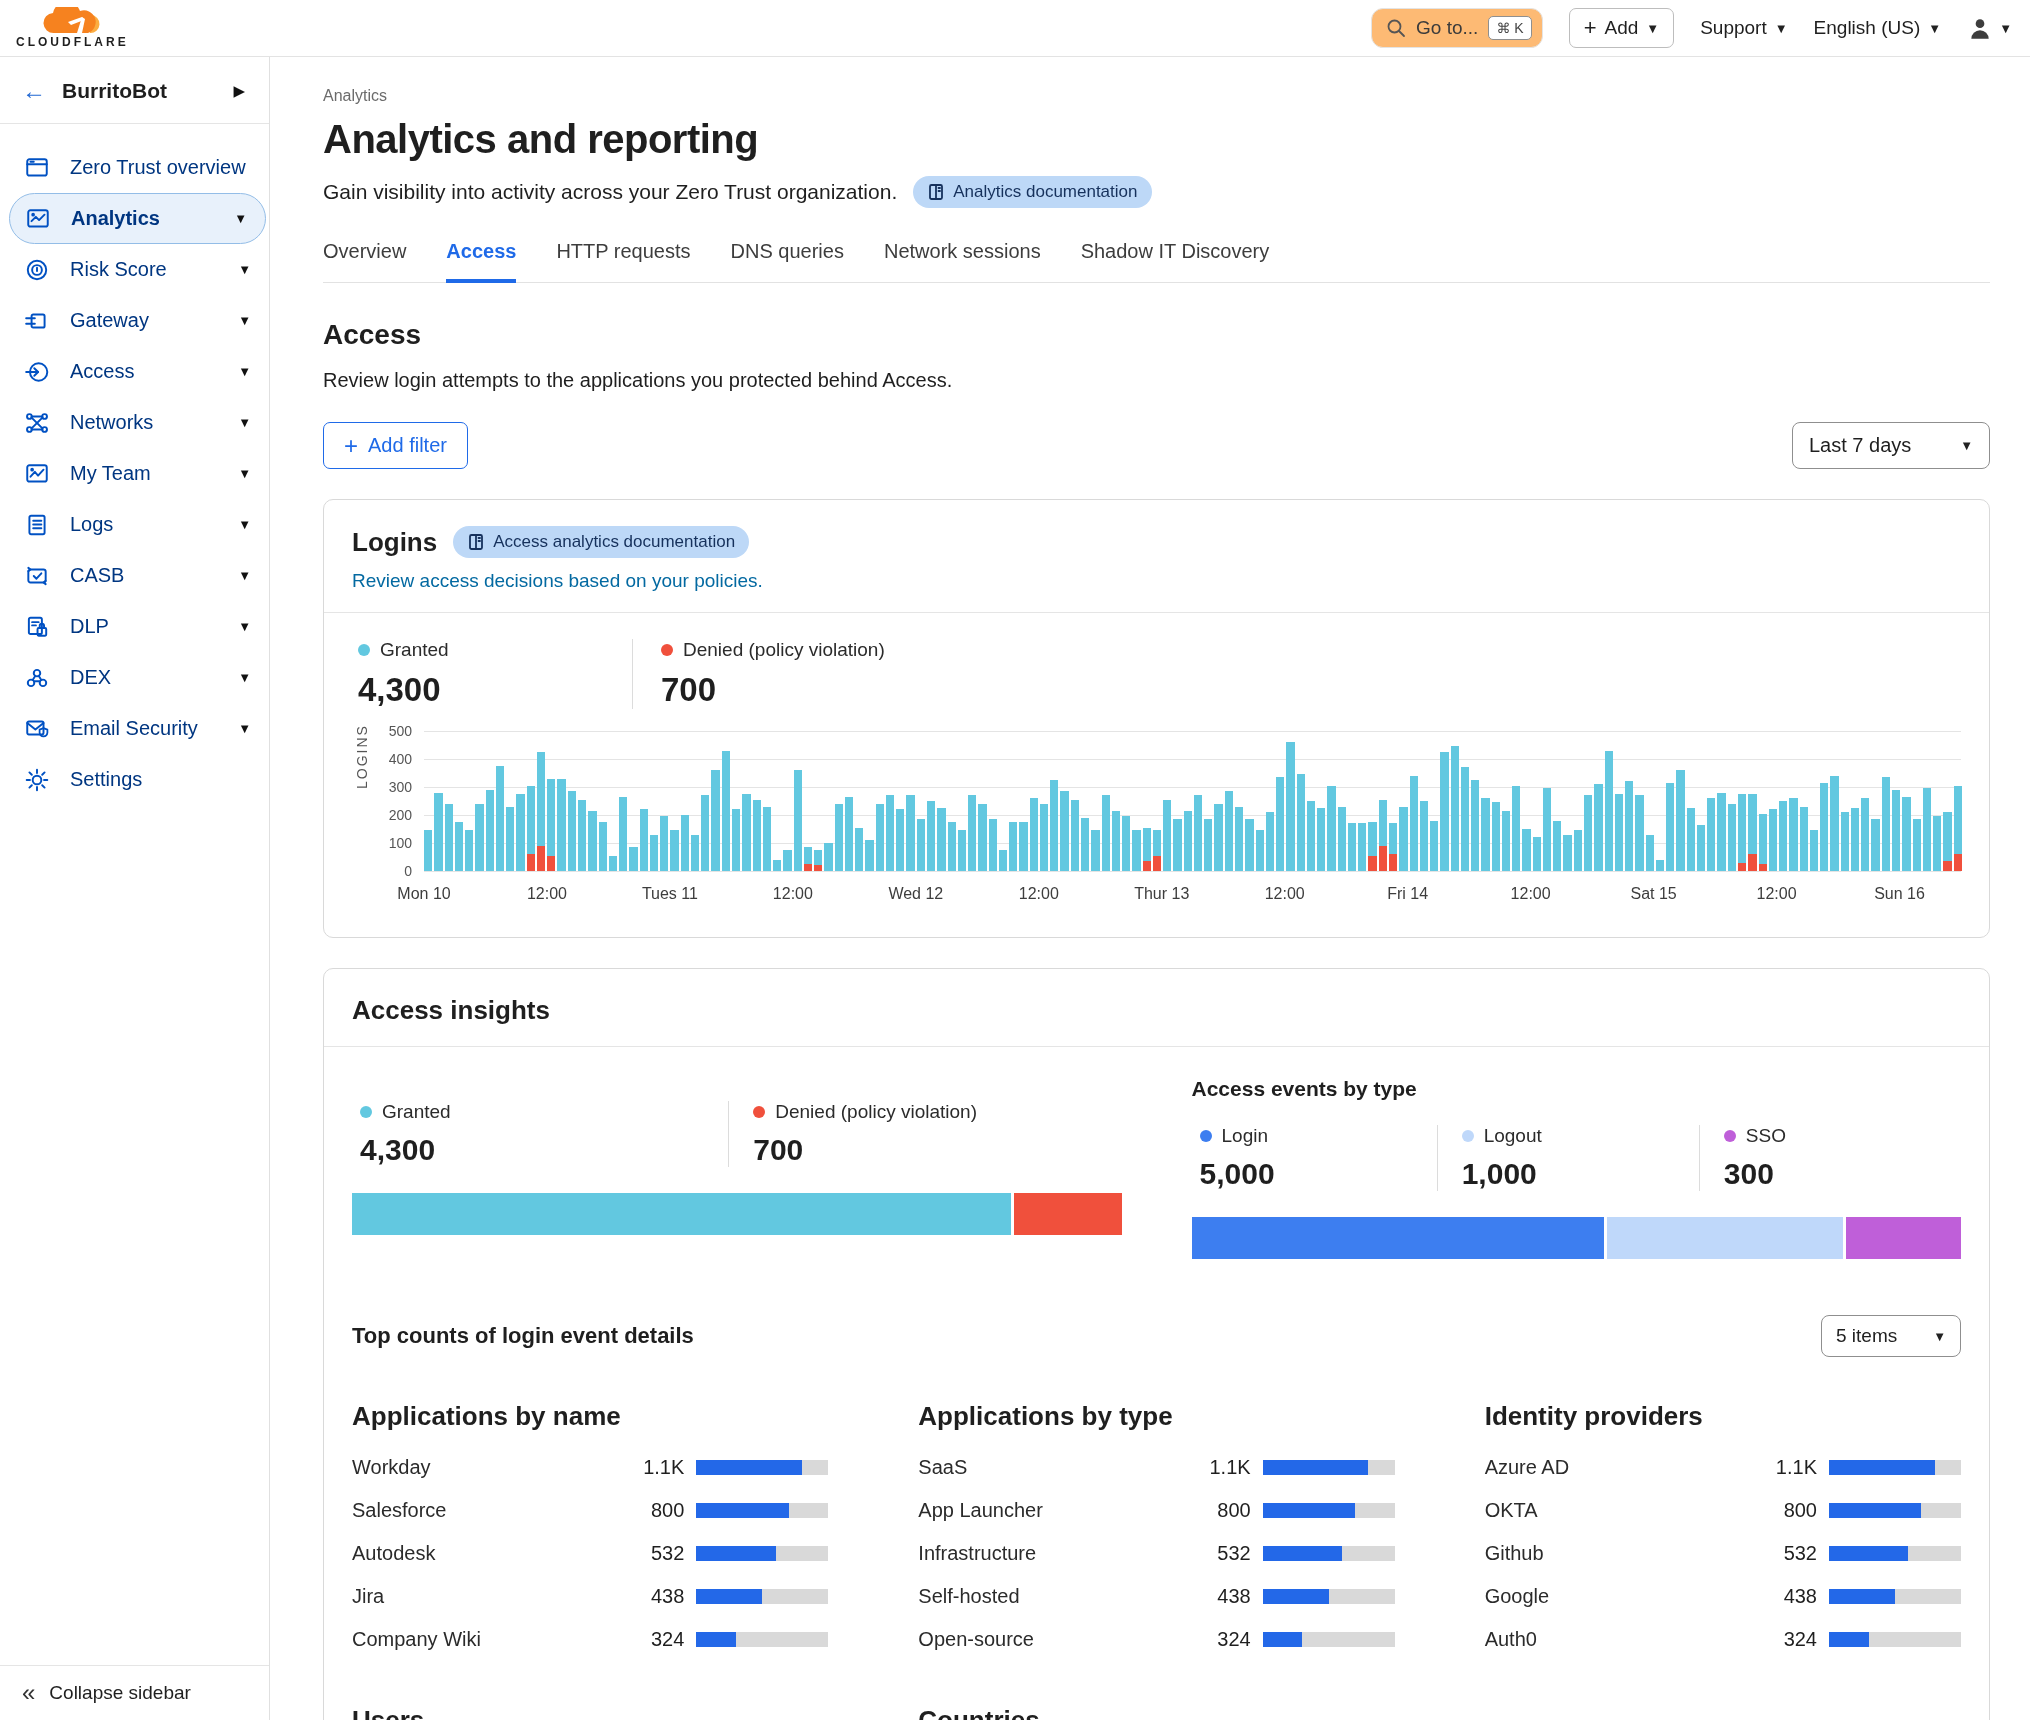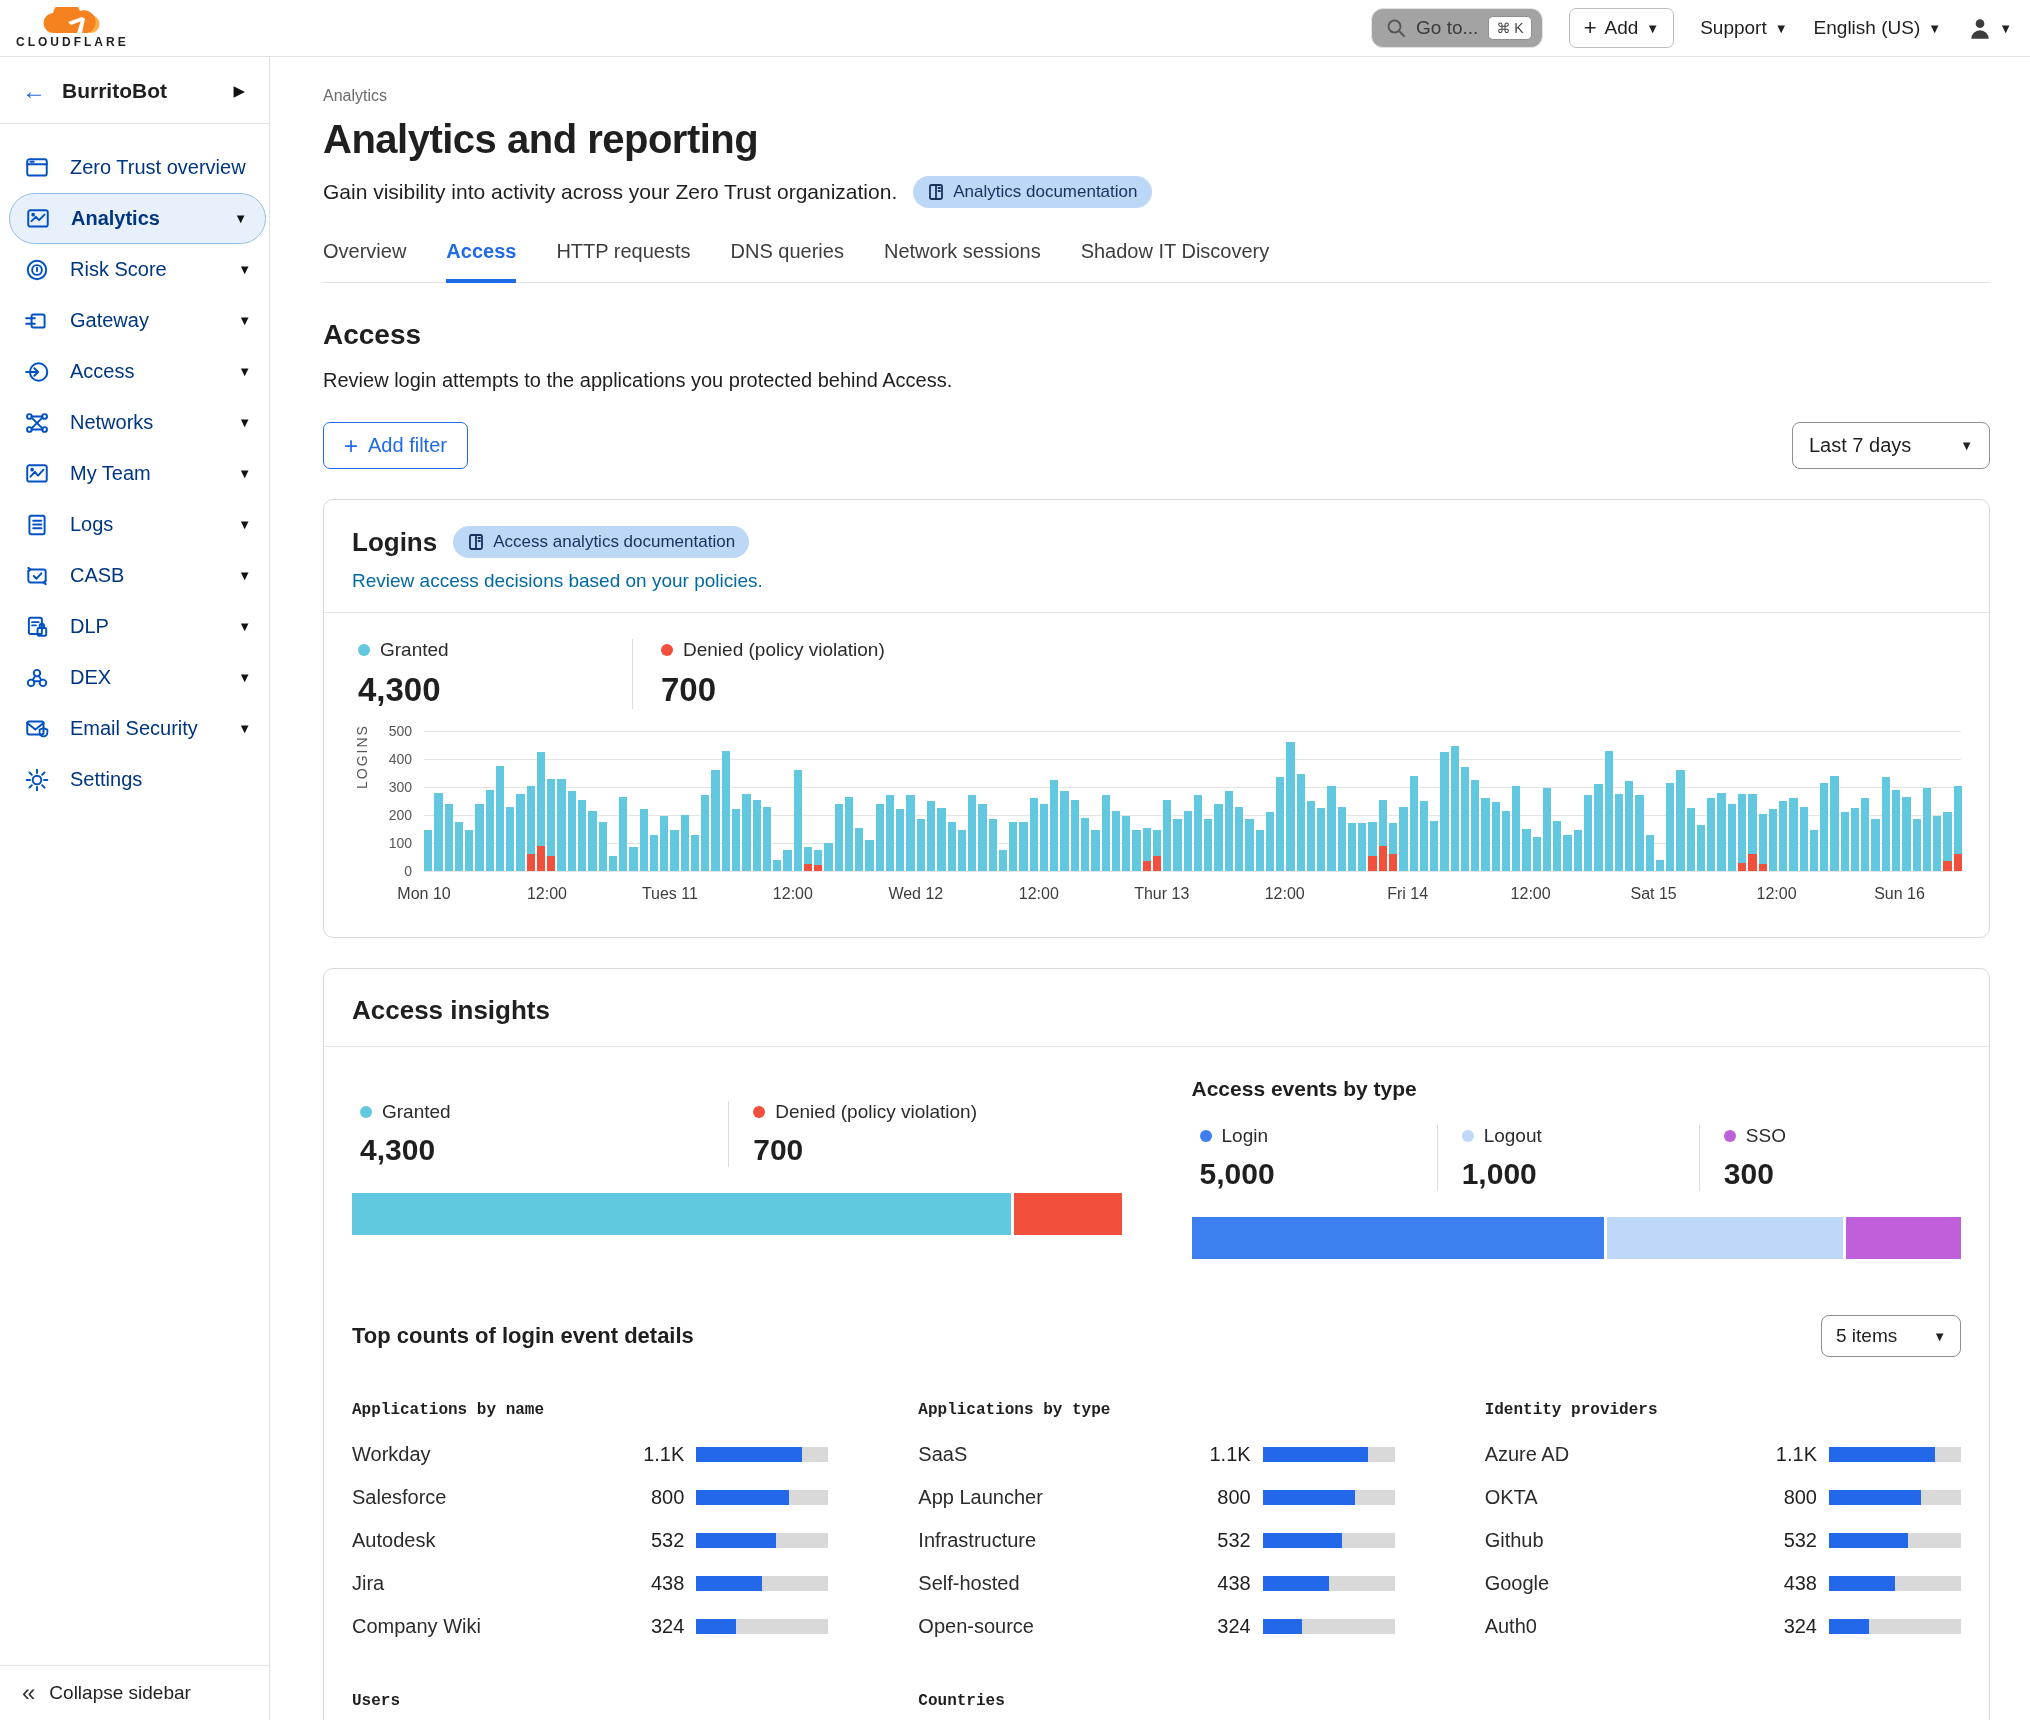--- a/index.html
+++ b/index.html
@@ -6,21 +6,21 @@
   html,body { width:2030px; height:1720px; overflow:hidden; background:#fff;
     font-family:"Liberation Sans", sans-serif; color:#1f1f1f; }
   .app { width:2030px; height:1720px; display:flex; flex-direction:column; }
 
   
   .topbar { height:57px; flex:0 0 57px; display:flex; align-items:center;
     justify-content:space-between; padding:0 18px 0 16px; border-bottom:1px solid #e3e3e3; }
   .logo { display:flex; flex-direction:column; align-items:center; cursor:pointer; }
   .logo-text { font-size:12px; font-weight:bold; letter-spacing:3px; color:#1f1f1f; margin-top:-2px; }
   .topbar-right { display:flex; align-items:center; gap:26px; }
-  .search { display:flex; align-items:center; gap:10px; background:#a3a3a3;
+  .search { display:flex; align-items:center; gap:10px; background:#fdba74;
     border:1px solid #e4e4e4; border-radius:12px; padding:7px 10px 7px 14px; font-size:19px; color:#3b3b3b; }
   .kbd { border:1px solid #8f8f8f; border-radius:5px; background:#fff; font-size:14px;
     color:#444; padding:3px 7px; }
   .add-btn { display:flex; align-items:center; gap:8px; background:#fff; border:1px solid #bdbdbd;
     border-radius:7px; padding:8px 14px; font-size:19px; font-family:inherit; color:#1f1f1f; cursor:pointer; }
   .plus { font-size:22px; line-height:14px; font-weight:400; }
   .caret { font-size:13px; color:#222; }
   .menu-item { display:flex; align-items:center; gap:8px; font-size:19px; color:#1f1f1f; cursor:pointer; }
   .avatar { display:flex; align-items:center; gap:6px; cursor:pointer; }
 
@@ -109,21 +109,21 @@
   .gstat .stat-value { font-size:30px; }
   .stacked-bar { display:flex; gap:3px; height:42px; margin-top:26px; }
   .stacked-seg { height:100%; }
 
   .top-counts { margin-top:56px; }
   .top-counts-head { display:flex; align-items:center; justify-content:space-between; }
   .top-counts-title { font-size:22px; font-weight:bold; }
   .items-select { width:140px; padding:9px 14px; font-size:19px; }
   .lists-grid { display:grid; grid-template-columns:repeat(3, 1fr); column-gap:90px;
     row-gap:54px; margin-top:44px; }
-  .list-title { font-size:16px; font-weight:bold; margin-bottom:24px;font-family:Liberation Mono, monospace; }
+  .list-title { font-size:26px; font-weight:bold; margin-bottom:24px; }
   .list-row { display:flex; align-items:center; margin-top:20px; }
   .list-row:first-of-type { margin-top:0; }
   .row-label { flex:1; font-size:20px; color:#2b2b2b; }
   .row-value { width:58px; text-align:right; font-size:20px; color:#1f1f1f; margin-right:12px; }
   .row-bar { width:132px; height:15px; background:#d9d9d9; overflow:hidden; }
   .row-fill { height:100%; background:#2368e8; }
 
   svg.icn { stroke:#0051c3; fill:none; stroke-width:1.8; stroke-linecap:round; stroke-linejoin:round; }
 </style>
 </head>

